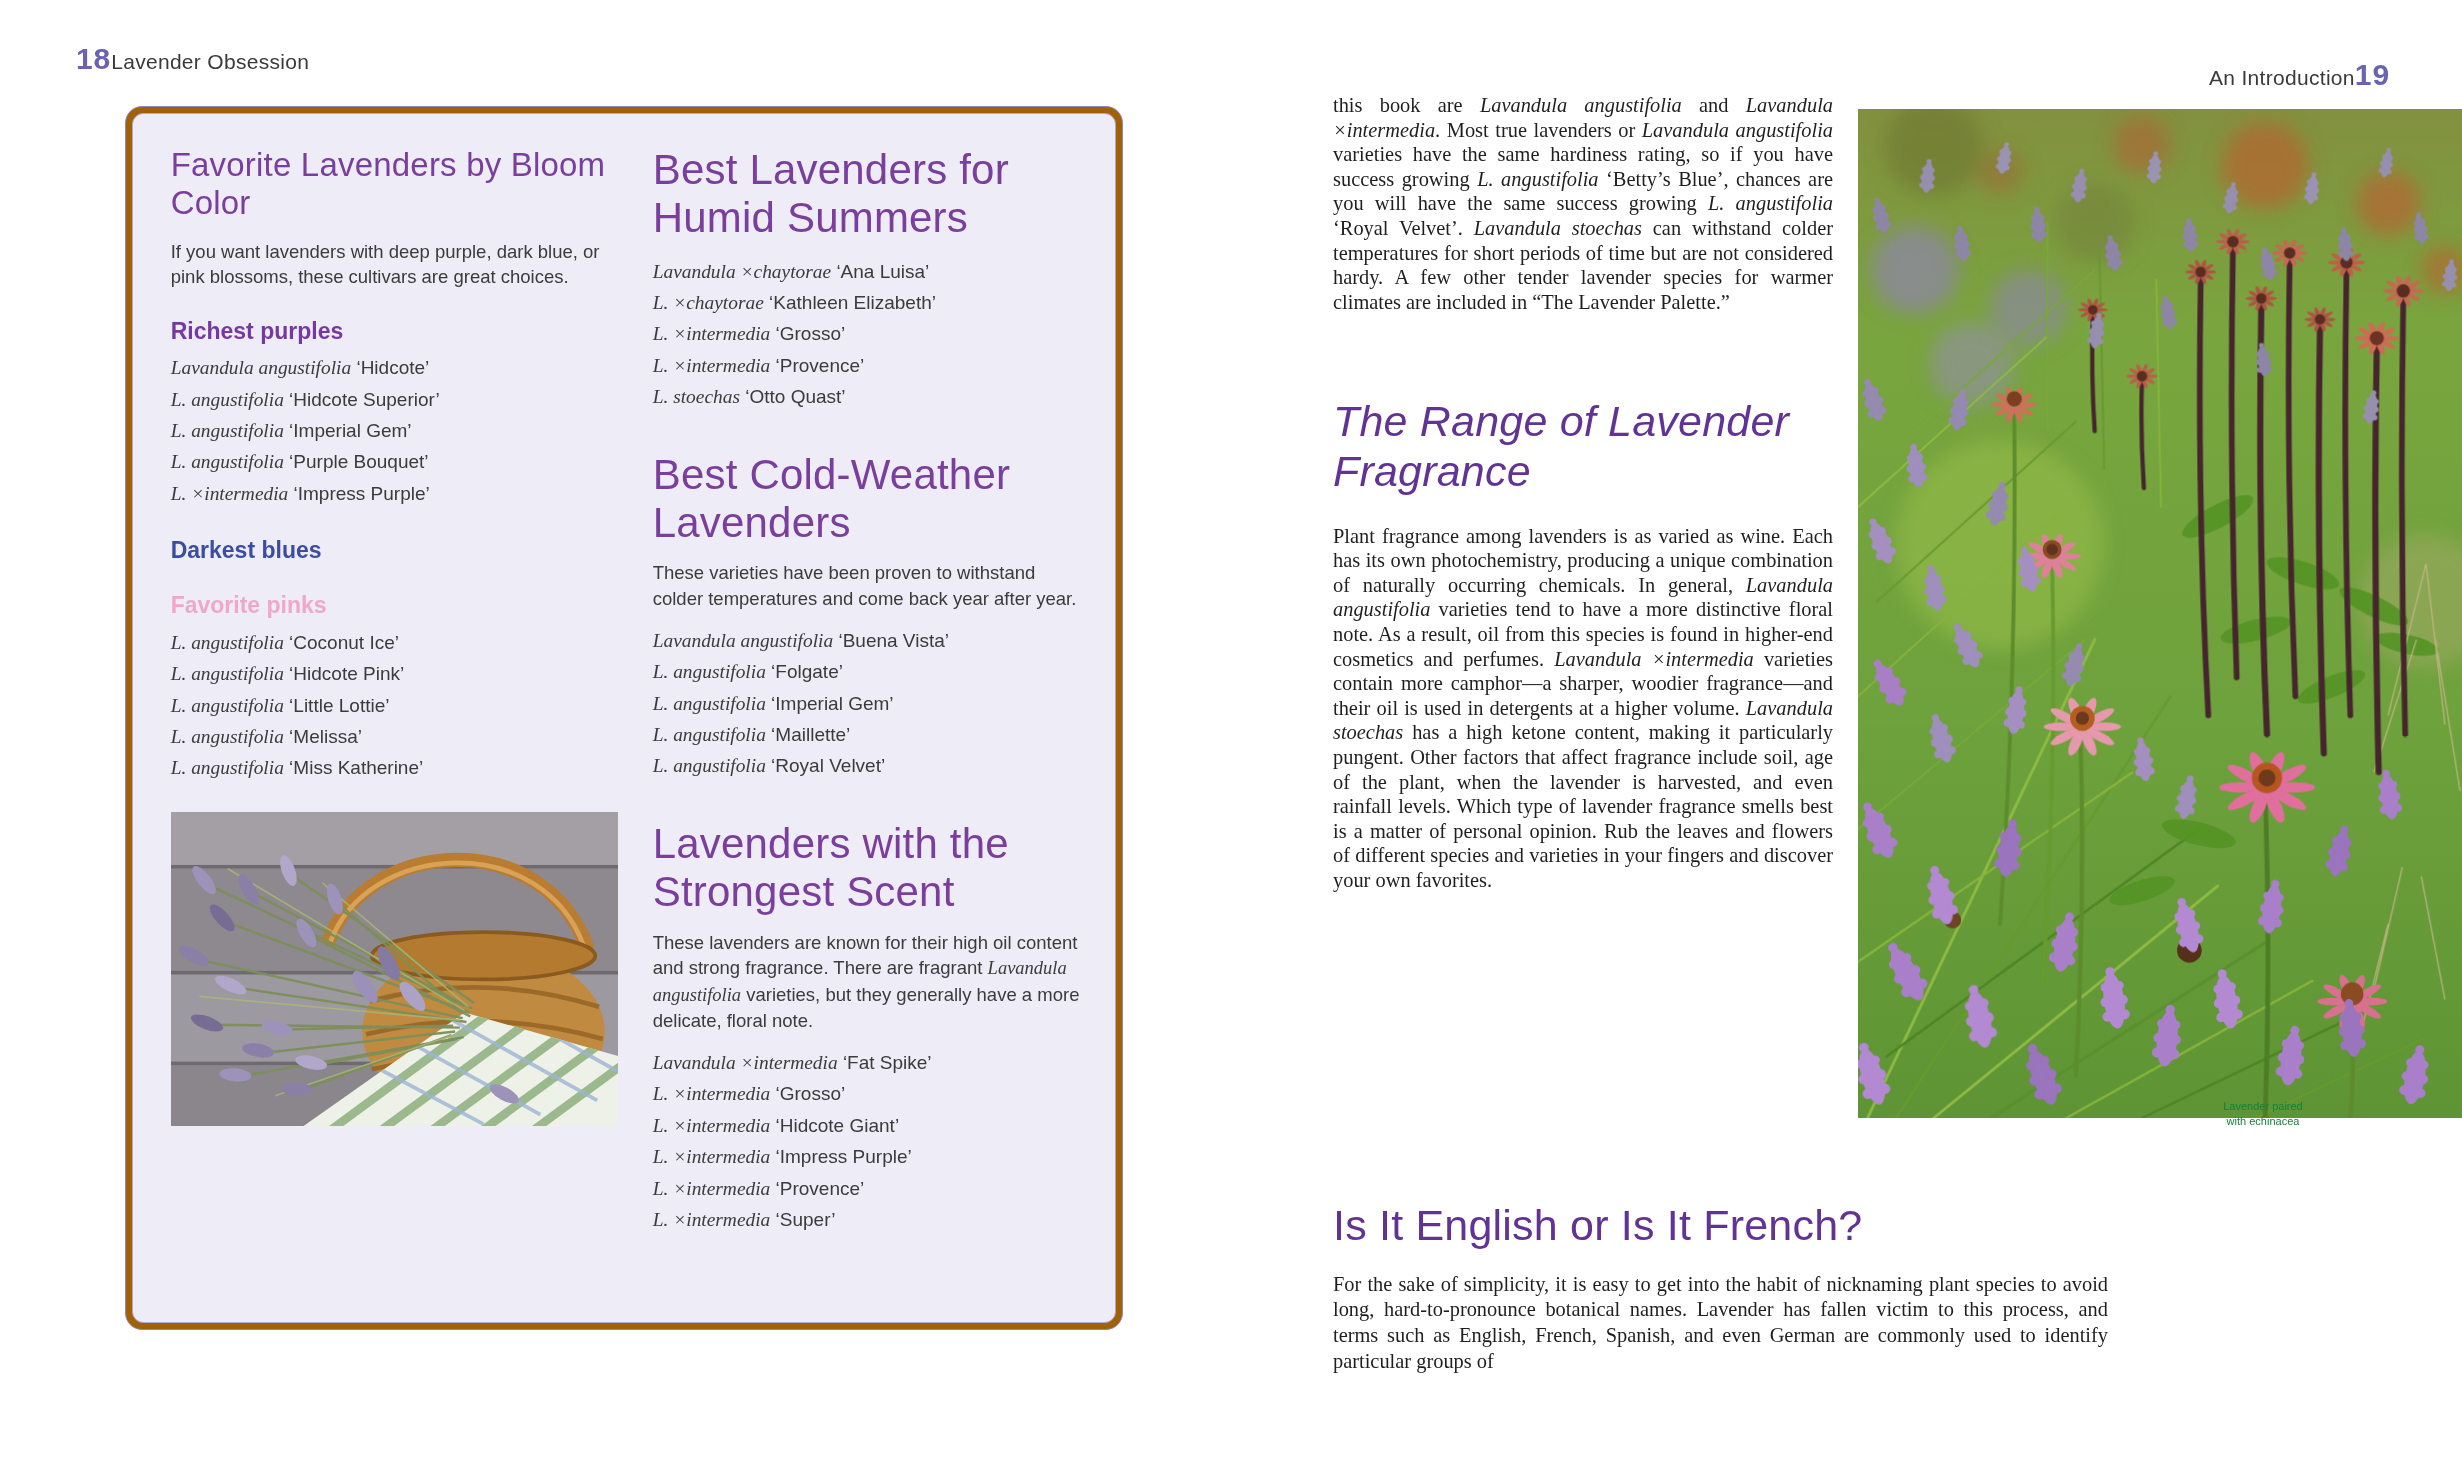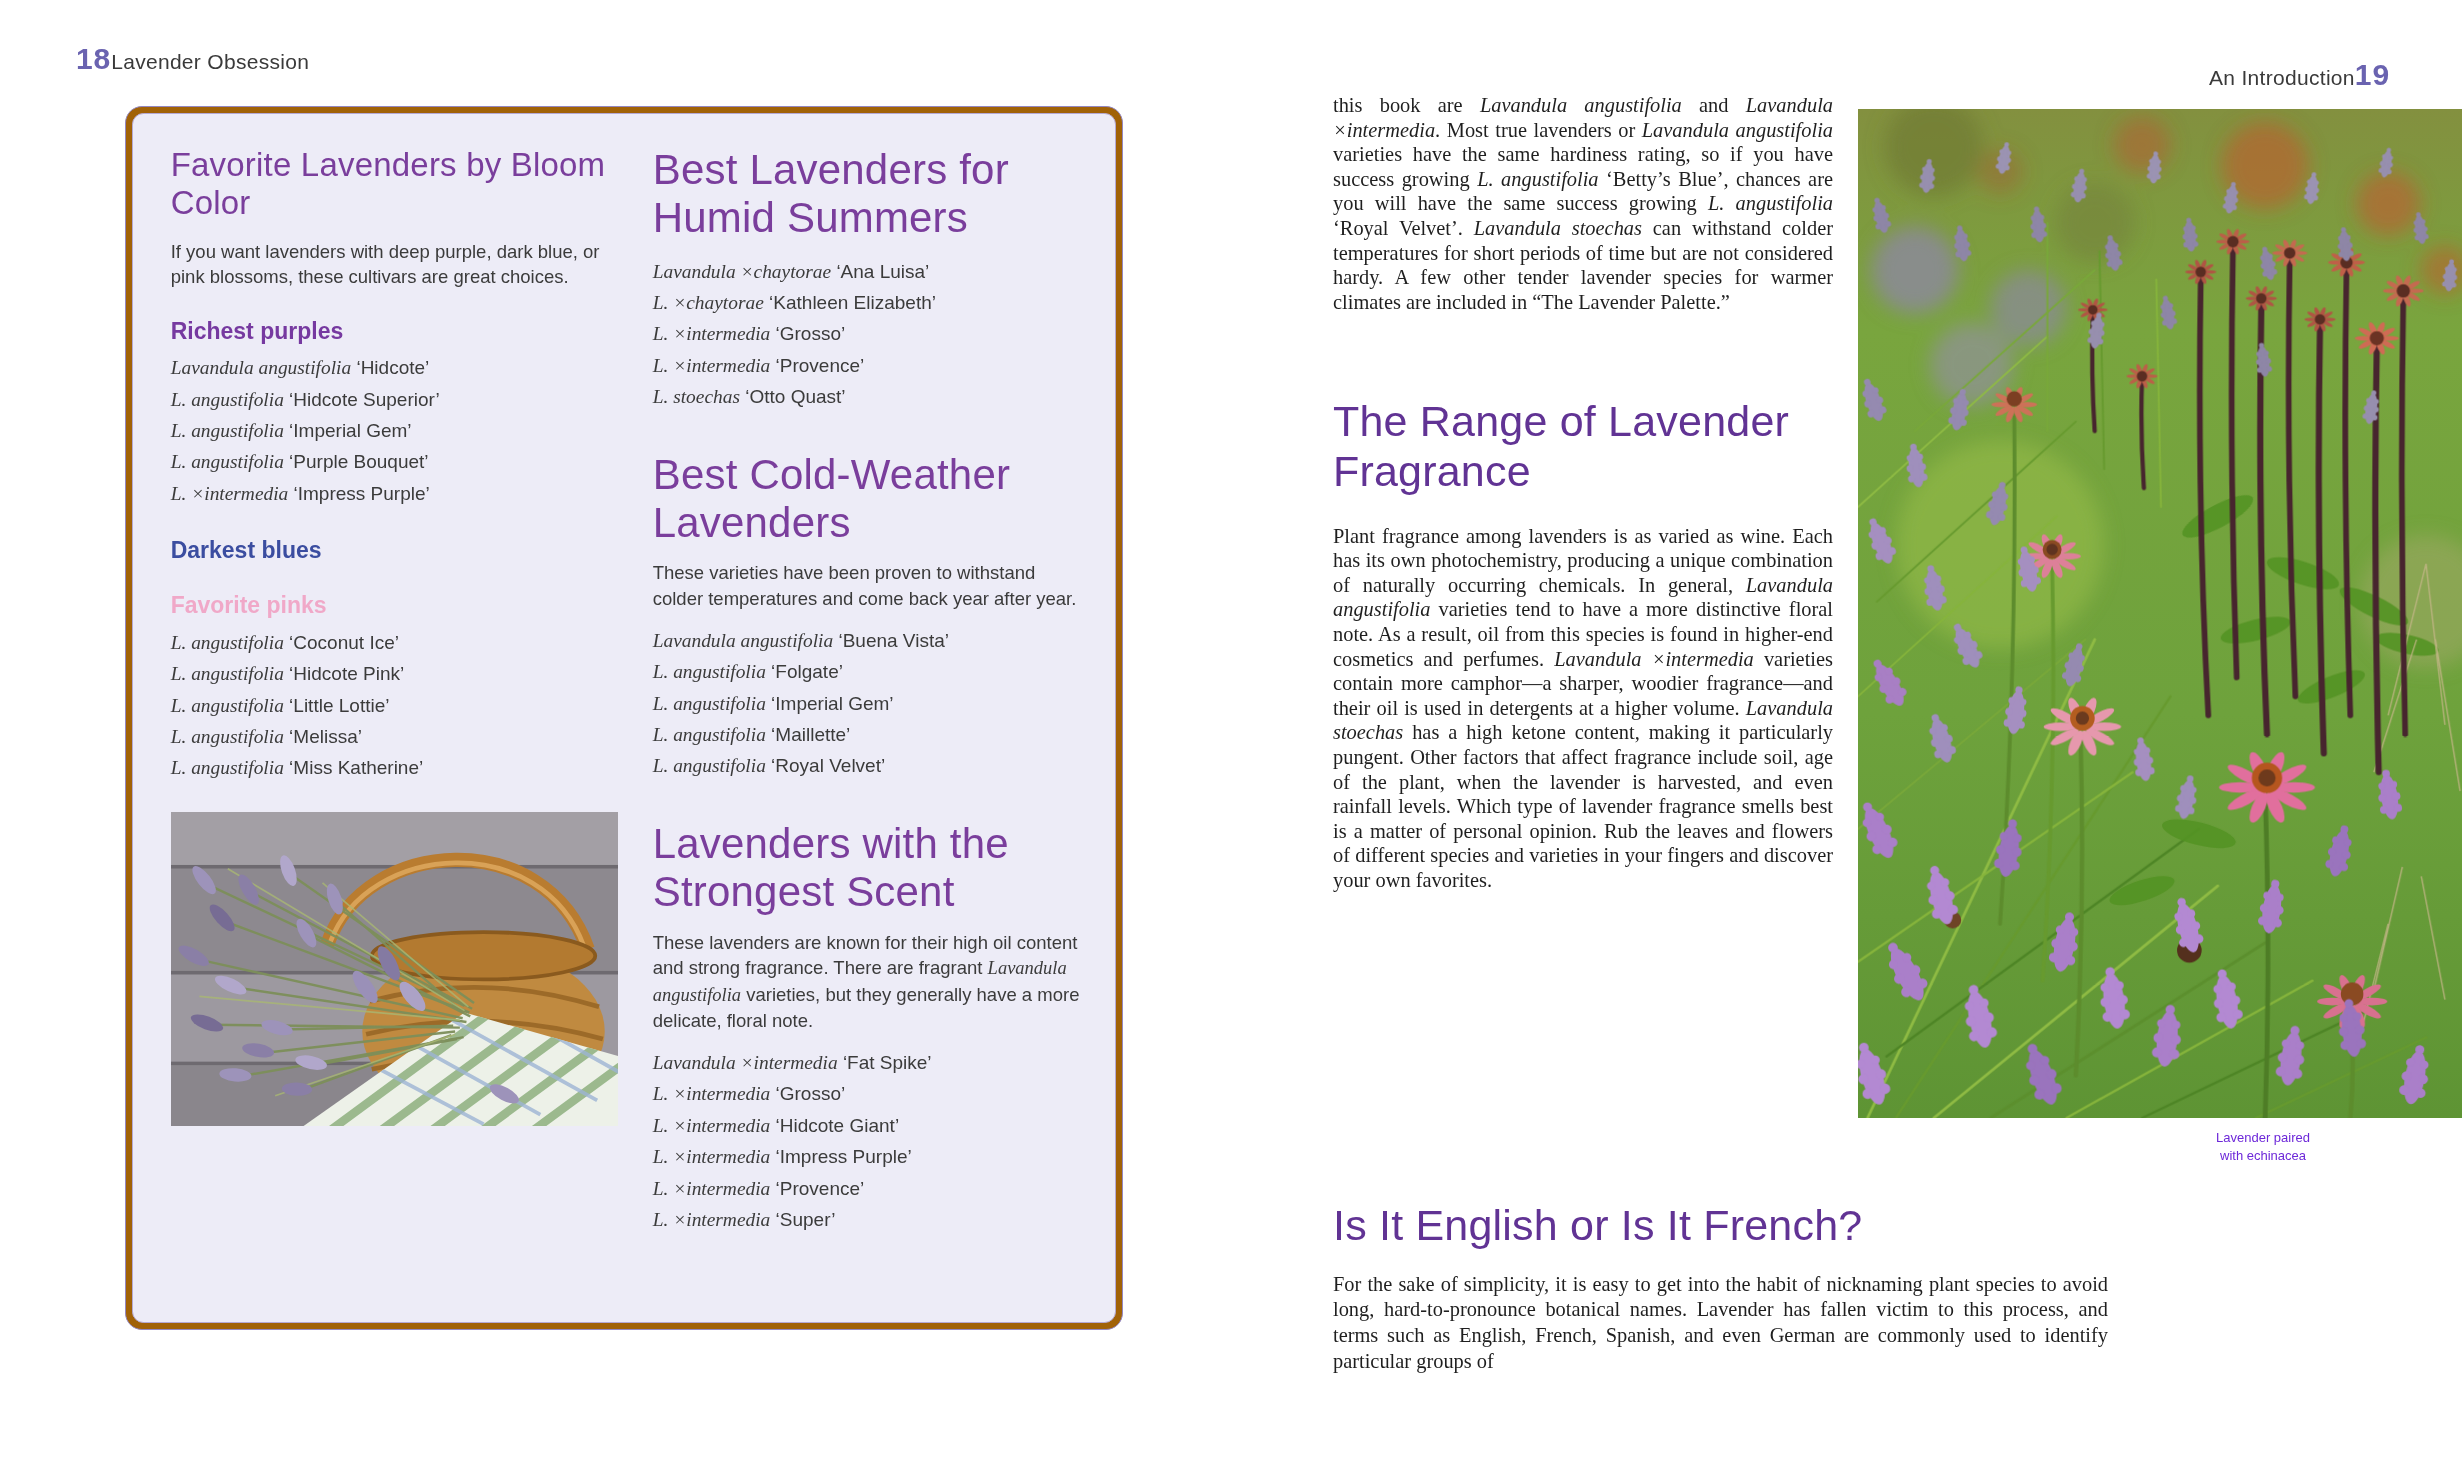--- a/index.html
+++ b/index.html
@@ -30,24 +30,24 @@
   .sec-title{font-size:42px;line-height:1.15;font-weight:400;color:#7a3e9c;margin:38px 0 13.3px 0;letter-spacing:0.2px;}
   .sec-title.first{margin-top:0;}
   .sec-list{margin-top:13.3px;}
   .basket-photo{width:447px;height:314px;margin-top:28px;display:block;}
 
   
   .rp-col{position:absolute;left:1333px;top:93px;width:500px;}
   .rp-par{font-family:"Liberation Serif","DejaVu Serif",serif;font-size:20.4px;line-height:24.6px;
     color:#1f1f1f;text-align:justify;margin:0;}
   .rp-heading{font-size:43px;line-height:1.16;font-weight:400;color:#613394;margin:0;letter-spacing:0.2px;}
-  #rp-heading-1{margin:83px 0 26.5px 0;}
+  #rp-heading-1{margin:83px 0 26.5px 0;font-style:italic;}
   .garden-photo{position:absolute;left:1858px;top:109px;width:604px;height:1009px;}
-  .photo-caption{position:absolute;left:2121px;top:1129px;width:284px;text-align:center;
-    font-size:13px;line-height:1.4;color:#6d28d9;}
+  .photo-caption{position:absolute;left:2121px;top:1099px;width:284px;text-align:center;
+    font-size:11px;line-height:1.4;color:#15803d;}
   .rp-bottom{position:absolute;left:1333px;top:1201px;width:775px;}
   .rp-bottom .rp-heading{margin:0 0 21px 0;}
   .rp-par.wide{line-height:25.6px;}
 </style>
 </head>
 <body>
 
 <div>
 
   <div class="runhead left">

